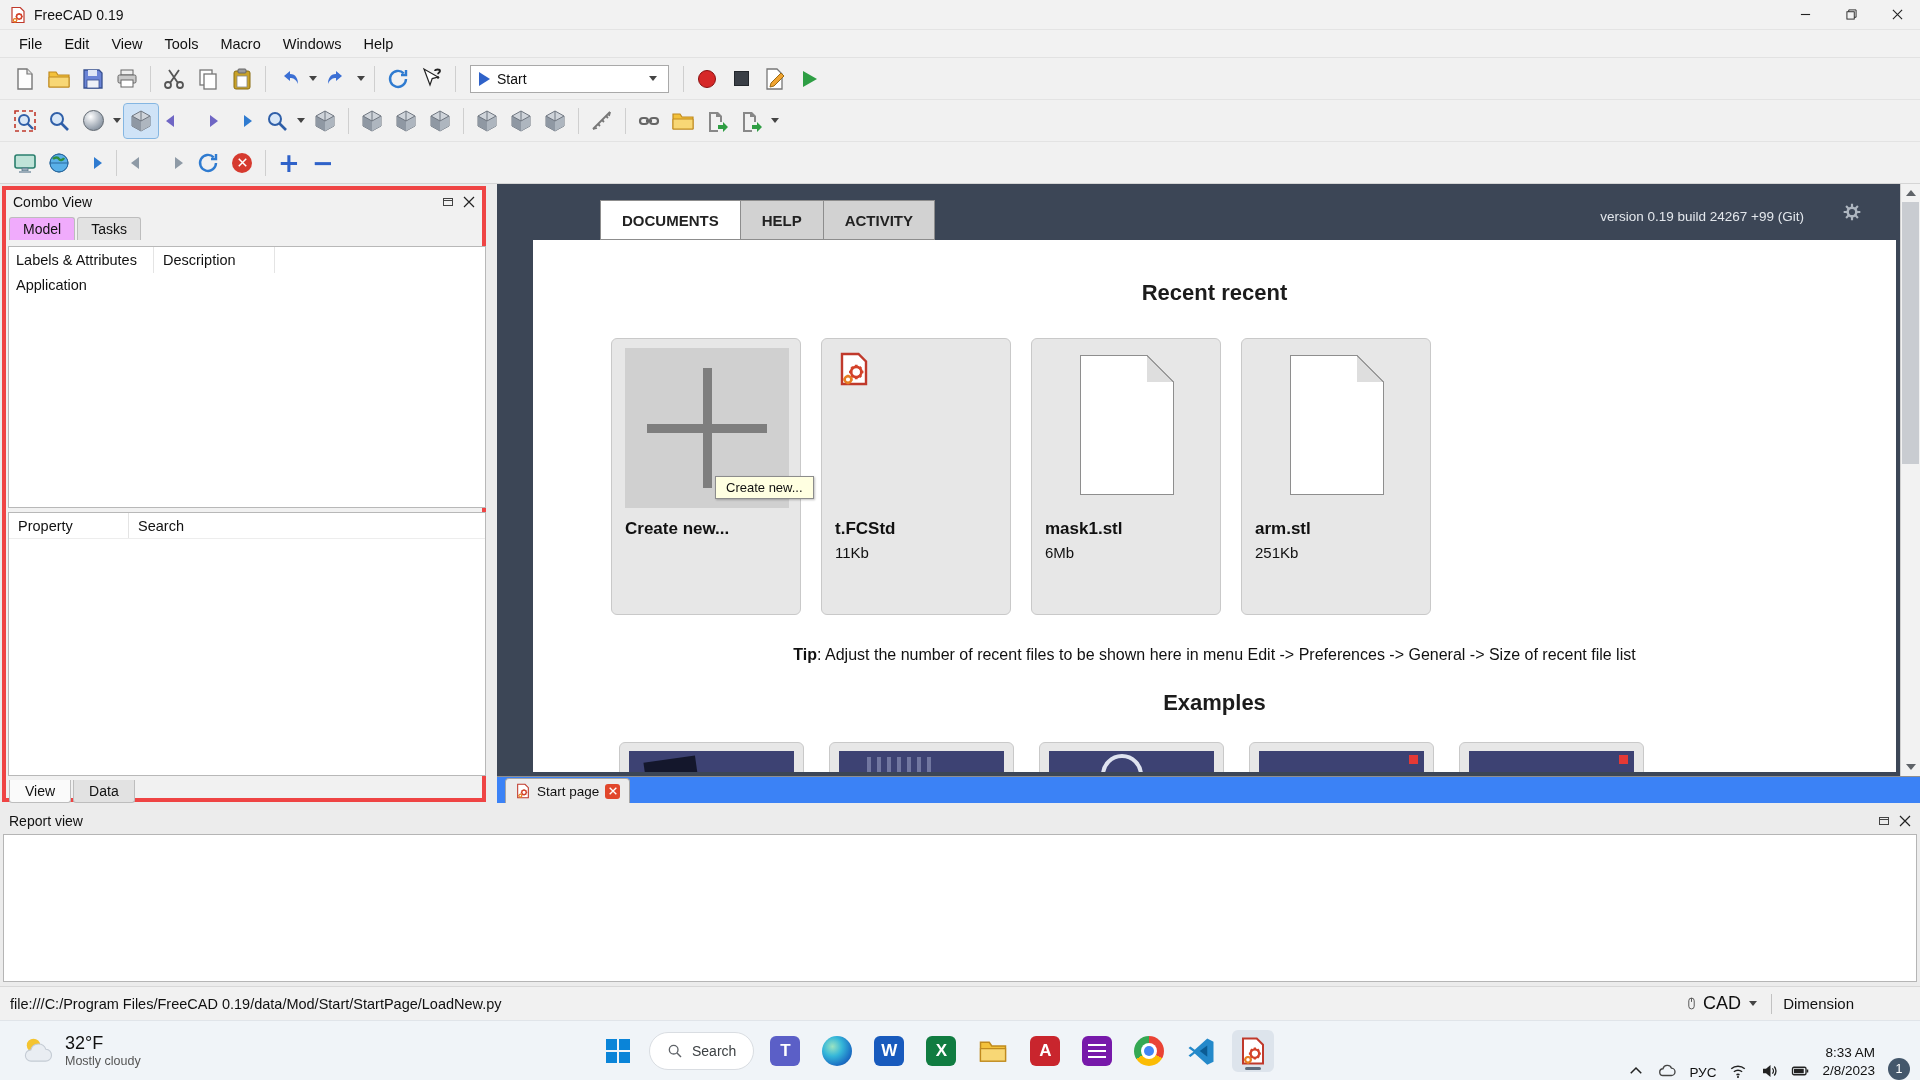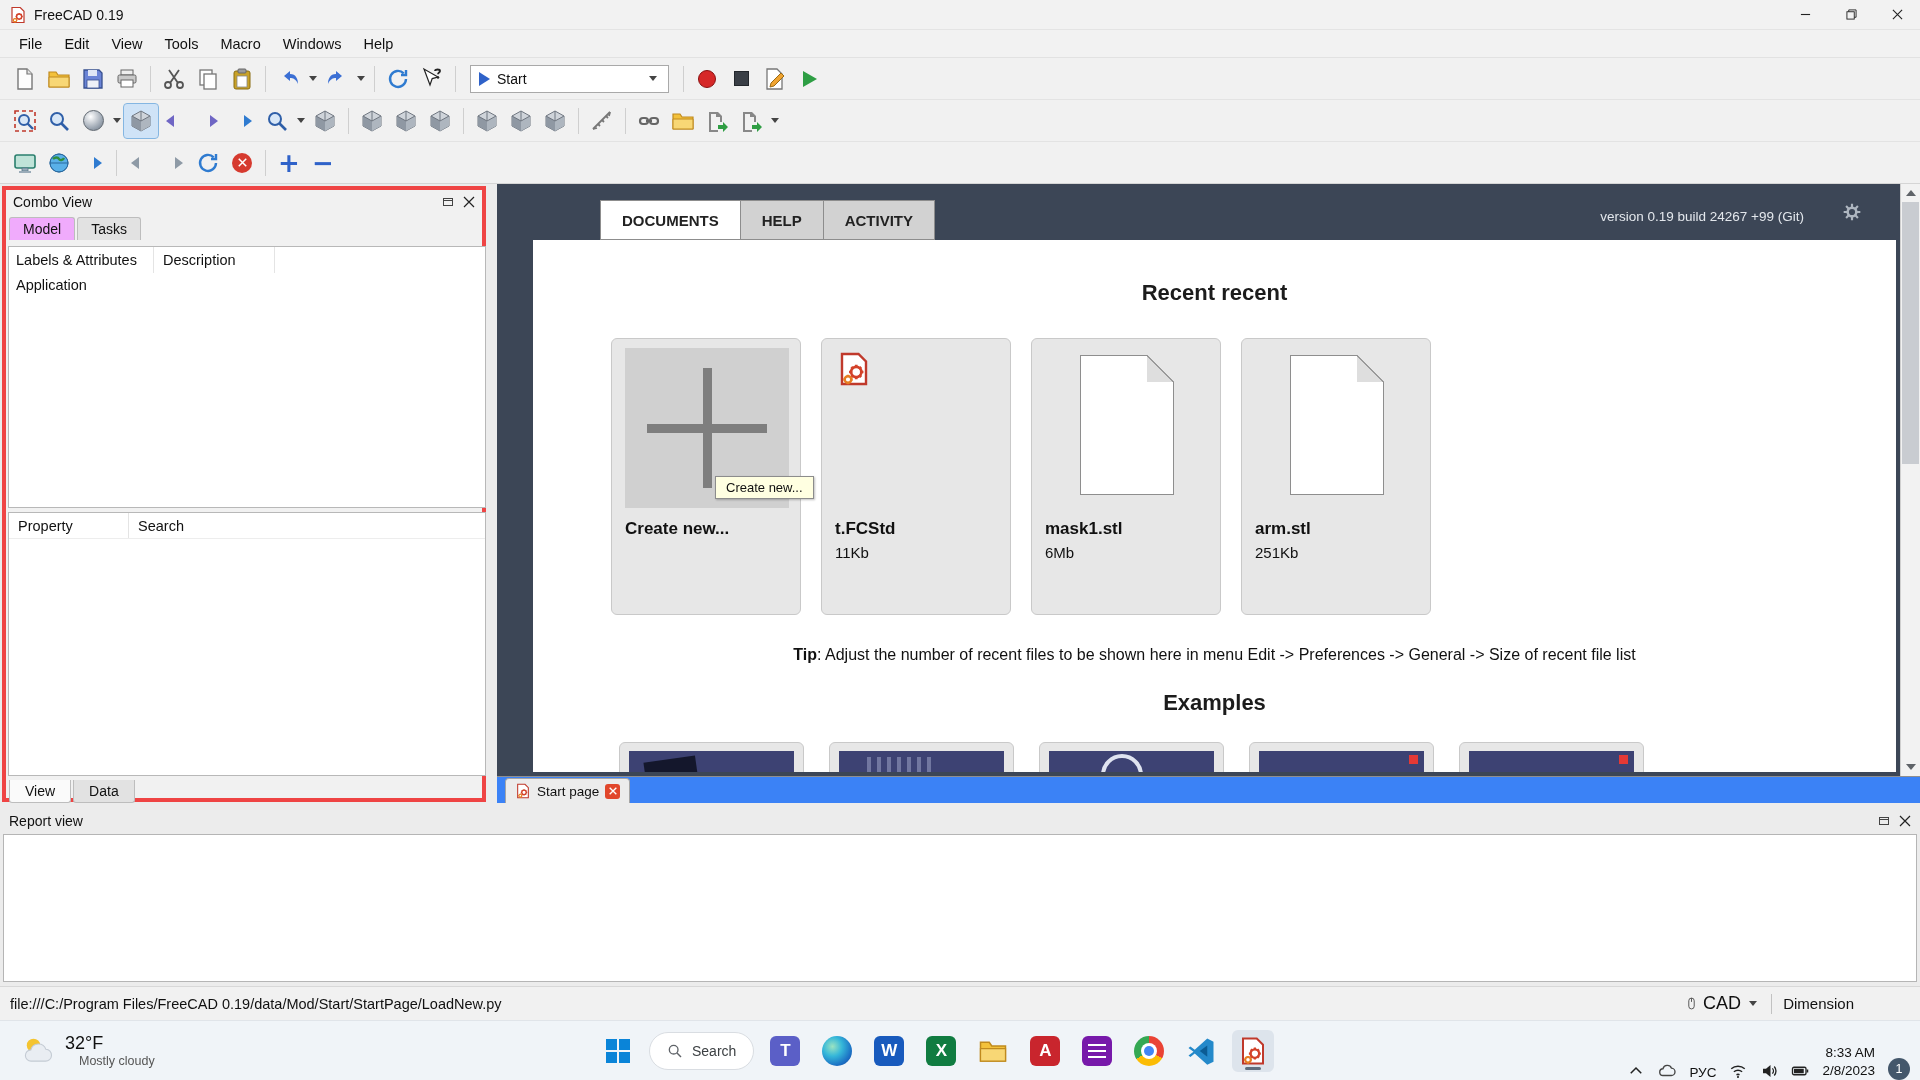--- a/index.html
+++ b/index.html
@@ -117,21 +117,21 @@
   .status .msg{margin-left:10px;font-size:14.5px;}
   .status-right{position:absolute;right:66px;display:flex;align-items:center;gap:11px;height:100%;}
   .nav-style{display:flex;align-items:center;gap:5px;font-size:18px;}
   .nav-style svg{width:13px;height:17px;}
   .ssep{width:1px;height:20px;background:#c2c2c2;}
 
   
   .taskbar{position:absolute;left:0;top:1020px;width:1920px;height:60px;background:#f0f4f8;border-top:1px solid #e0e4e9;}
   .weather{position:absolute;left:12px;top:0;height:100%;display:flex;align-items:center;gap:9px;padding:0 8px;}
   .weather svg{width:36px;height:36px;}
-  .wt1{font-size:18px;} .wt2{font-size:12.5px;color:#555;margin-left:14px;}
+  .wt1{font-size:18px;} .wt2{font-size:12.5px;color:#555;}
   .tcenter{position:absolute;left:597px;top:0;height:100%;display:flex;align-items:center;gap:10px;}
   .tile{width:42px;height:42px;display:flex;align-items:center;justify-content:center;border-radius:6px;position:relative;}
   .win-logo{display:grid;grid-template-columns:11px 11px;grid-template-rows:11px 11px;gap:2px;}
   .win-logo div{background:#0a84d8;}
   .search-pill{height:38px;border-radius:19px;background:#fff;border:1px solid #d9dde2;display:flex;align-items:center;gap:9px;padding:0 17px;font-size:14px;color:#3c4043;}
   .search-pill svg{width:16px;height:16px;}
   .appsq{width:30px;height:30px;border-radius:6px;display:flex;align-items:center;justify-content:center;color:#fff;font-weight:bold;font-size:17px;}
   .teams-bg{background:#5b5fc7;} .word-bg{background:#185abd;} .excel-bg{background:#107c41;} .acrobat-bg{background:#c9252d;}
   .edge-ic{width:30px;height:30px;border-radius:50%;background:radial-gradient(circle at 35% 35%,#9be3c1 0%,#35b7d9 35%,#1b6fc4 70%,#173f84 100%);}
   .chrome-ic{width:30px;height:30px;border-radius:50%;background:conic-gradient(#ea4335 0 33%,#fbbc05 33% 66%,#34a853 66% 100%);position:relative;}

